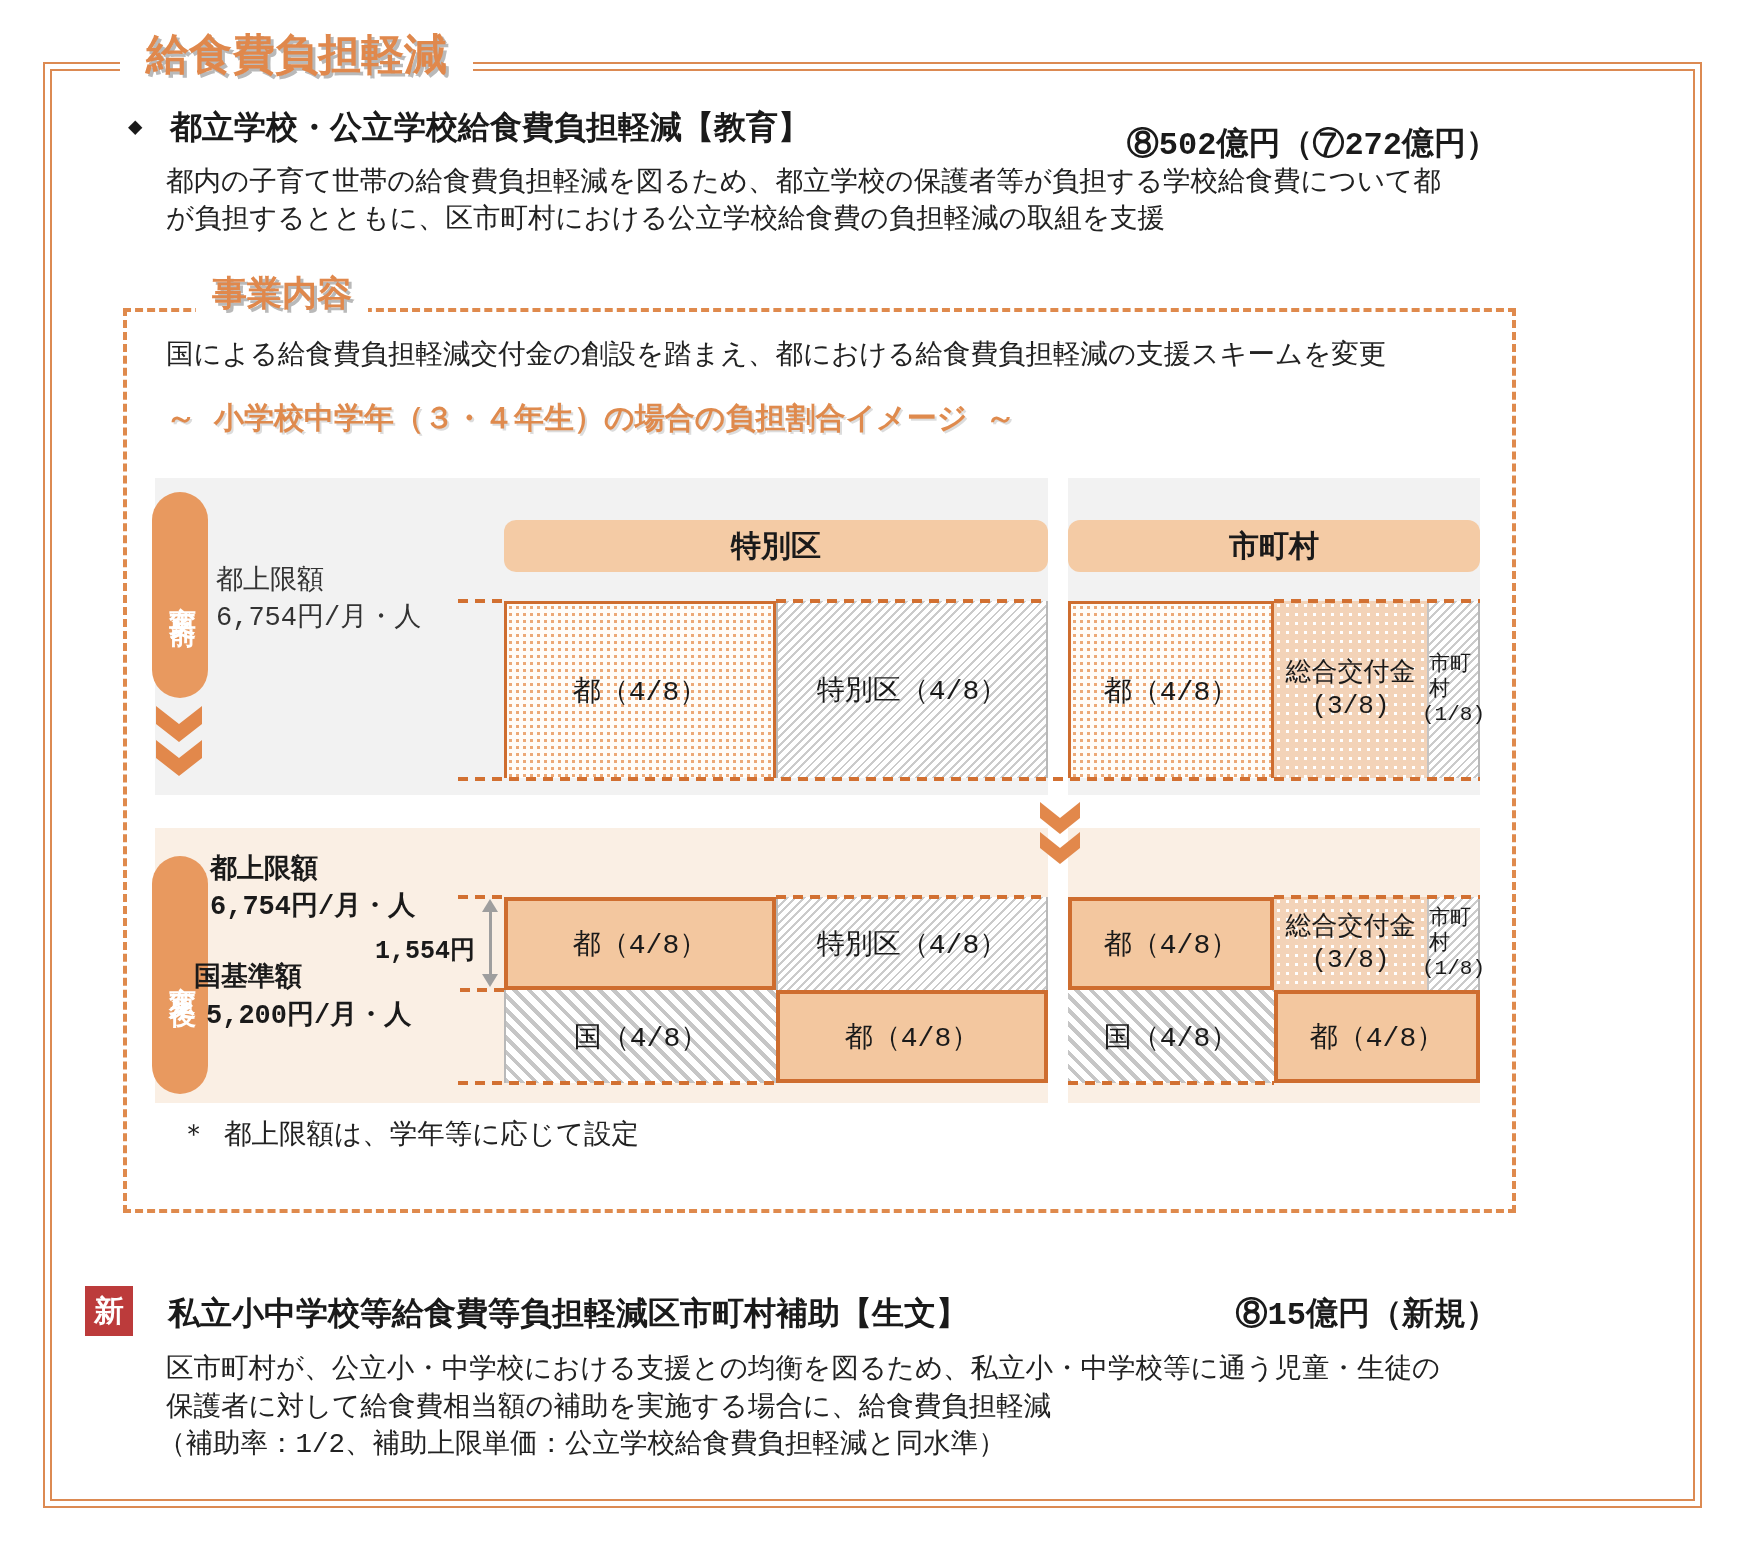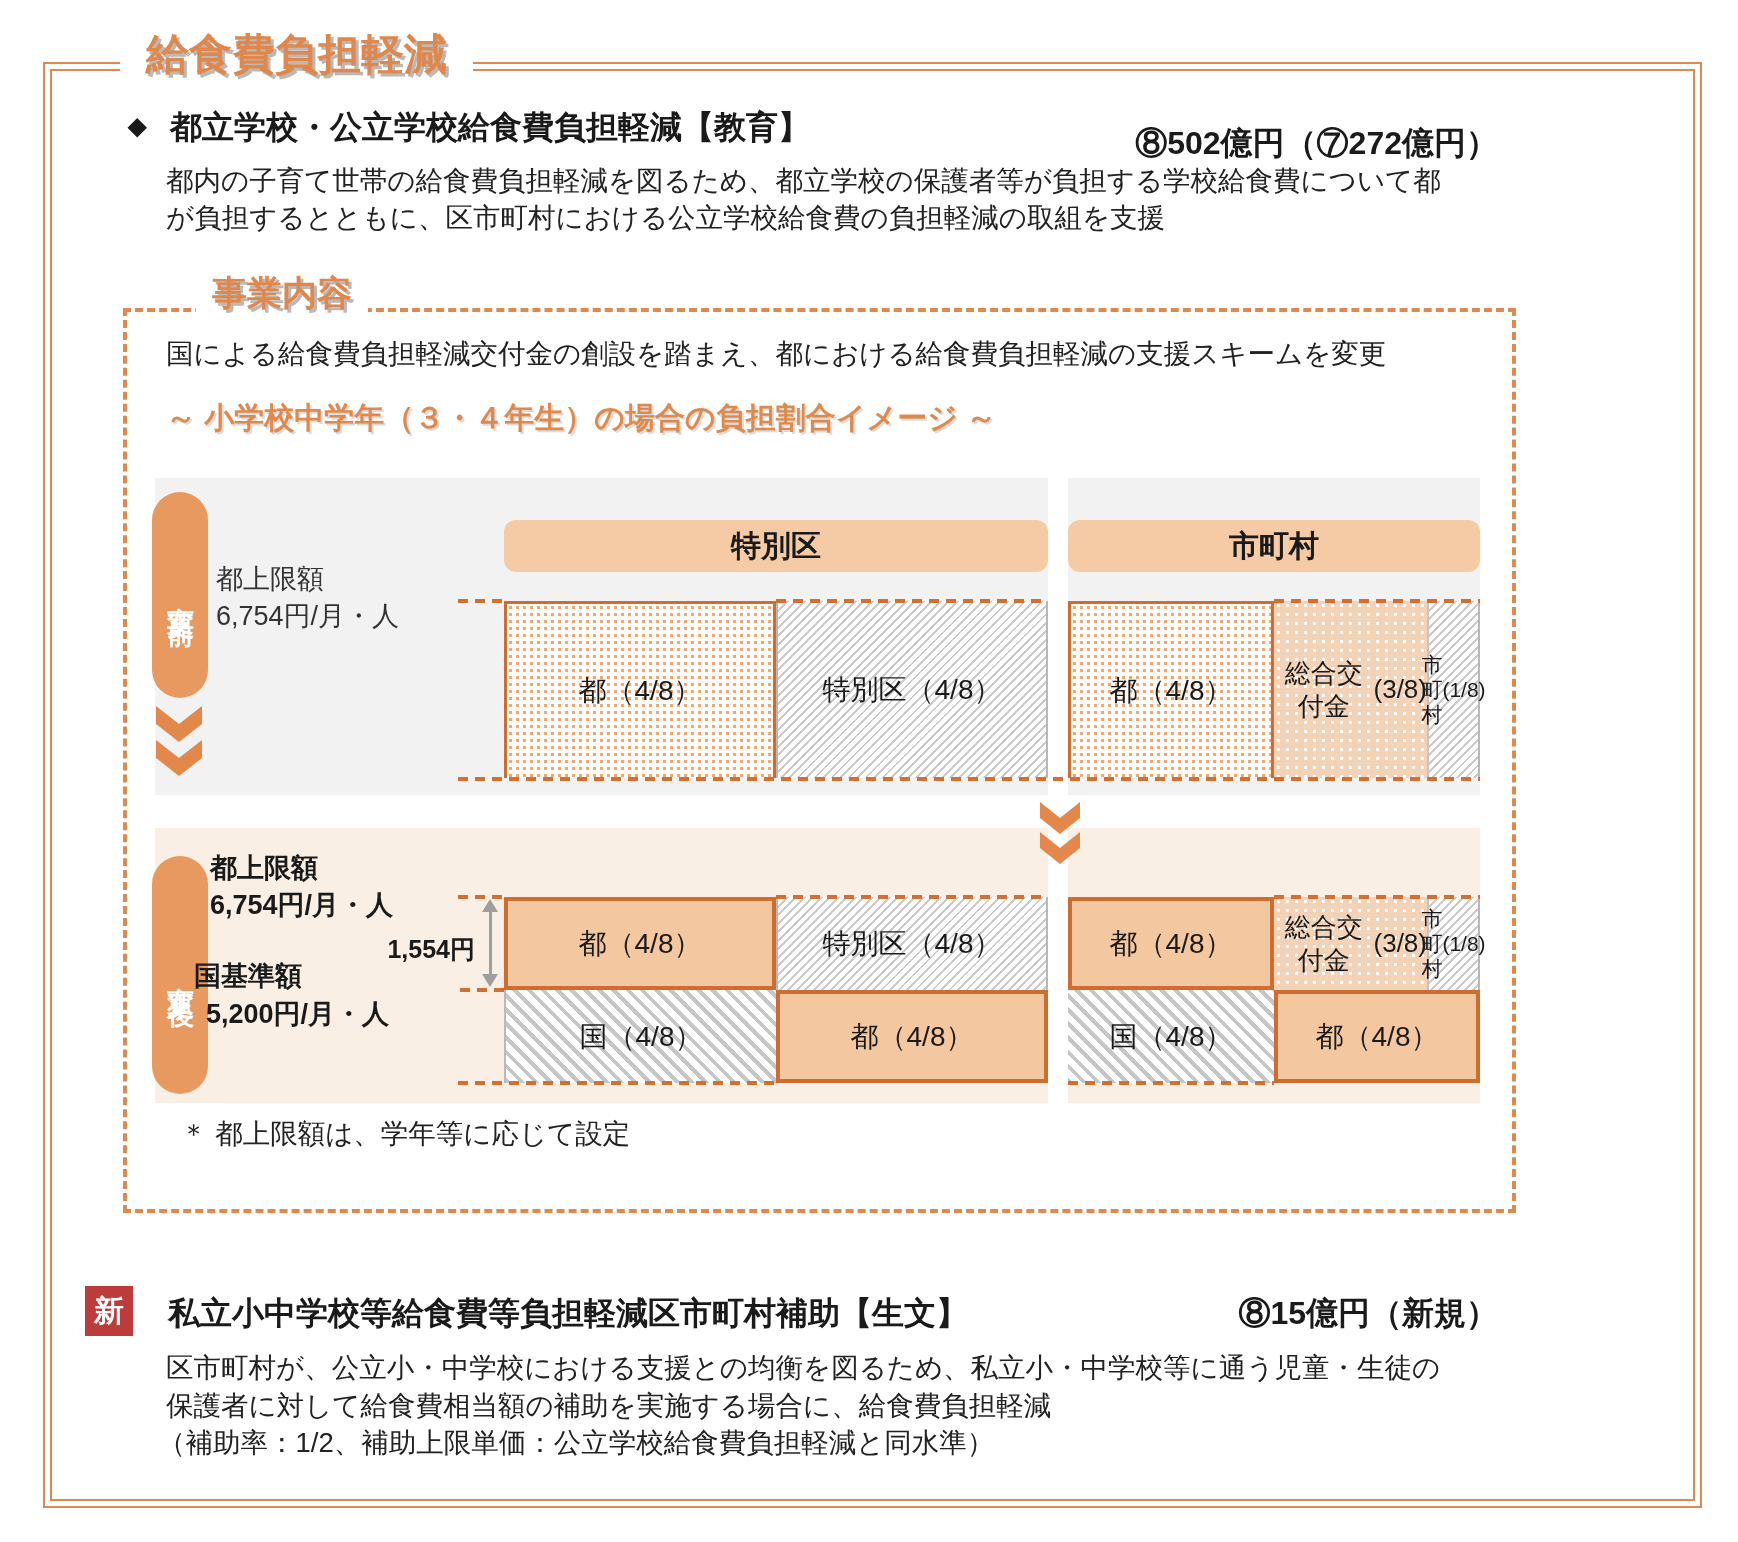--- a/index.html
+++ b/index.html
@@ -1,36 +1,36 @@
 <!DOCTYPE html>
 <html><head>
 <meta charset="utf-8">
 <style>
   html,body{margin:0;padding:0;background:#fff;}
   #canvas{position:relative;width:1738px;height:1542px;background:#ffffff;overflow:hidden;
-          font-family:Liberation Sans, sans-serif;color:#1a1a1a;}
+          font-family:Liberation Mono, monospace;color:#1a1a1a;}
   .abs{position:absolute;}
   
   .frame{position:absolute;border:2.5px solid #DC8A52;}
   
   .stencil{font-weight:bold;color:#E0884C;text-shadow:3px 3px 0 #b9b9b9;background:#fff;z-index:6;white-space:nowrap;}
   .h-row{font-weight:bold;font-size:32px;white-space:nowrap;z-index:4;}
   .body-text{font-size:27.5px;color:#222222;white-space:nowrap;z-index:4;}
   
   .dashed-box{position:absolute;border:4px dashed #DF8A4D;z-index:1;}
   .subtitle{font-weight:bold;font-size:30px;color:#DF8A4D;text-shadow:2px 2px 0 #dcdcdc;white-space:nowrap;z-index:4;}
   
   .zone-bg{position:absolute;z-index:0;}
   .zone-hdr{position:absolute;background:#F4CBA5;border-radius:12px;display:flex;align-items:center;justify-content:center;
             font-weight:bold;font-size:30px;z-index:2;}
   .pill{position:absolute;background:#E8995F;border-radius:28px;display:flex;align-items:center;justify-content:center;z-index:4;}
   .pill span{writing-mode:vertical-rl;text-orientation:upright;color:#fff;font-weight:bold;font-size:27px;letter-spacing:7px;line-height:1;}
   .bar{position:absolute;display:flex;align-items:center;justify-content:center;z-index:2;box-sizing:border-box;
        font-size:28px;color:#1a1a1a;}
-  .bar.two-line{flex-direction:row;line-height:1.25;font-size:26px;text-align:center;}
+  .bar.two-line{flex-direction:column;line-height:1.25;font-size:26px;}
   .bar.small{font-size:21px;line-height:1.2;}
   .dot-orange{background-color:#FFFCF8;background-image:radial-gradient(#ECA977 1.6px,transparent 1.7px);background-size:7px 7px;}
   .dot-peach{background-color:#F3D3B8;background-image:radial-gradient(#ffffff 1.8px,transparent 1.9px);background-size:9px 9px;}
   .hatch-light{background-color:#ffffff;background-image:repeating-linear-gradient(135deg,#CBCBCB 0 2px,transparent 2px 6px);}
   .hatch-heavy{background-color:#F6F6F6;background-image:repeating-linear-gradient(45deg,#C6C6C6 0 4px,#ffffff 4px 10px);}
   .solid-bar{background:#F3C79F;border:4px solid #CE6D2F;}
   .ob{border:3px solid #CE6D2F;border-bottom:none;}
   .gb-lr{border-left:2px solid #B9B9B9;border-right:2px solid #B9B9B9;}
   .dash{position:absolute;height:3.5px;z-index:3;
         background:repeating-linear-gradient(90deg,#D27031 0 10px,transparent 10px 17px);}

